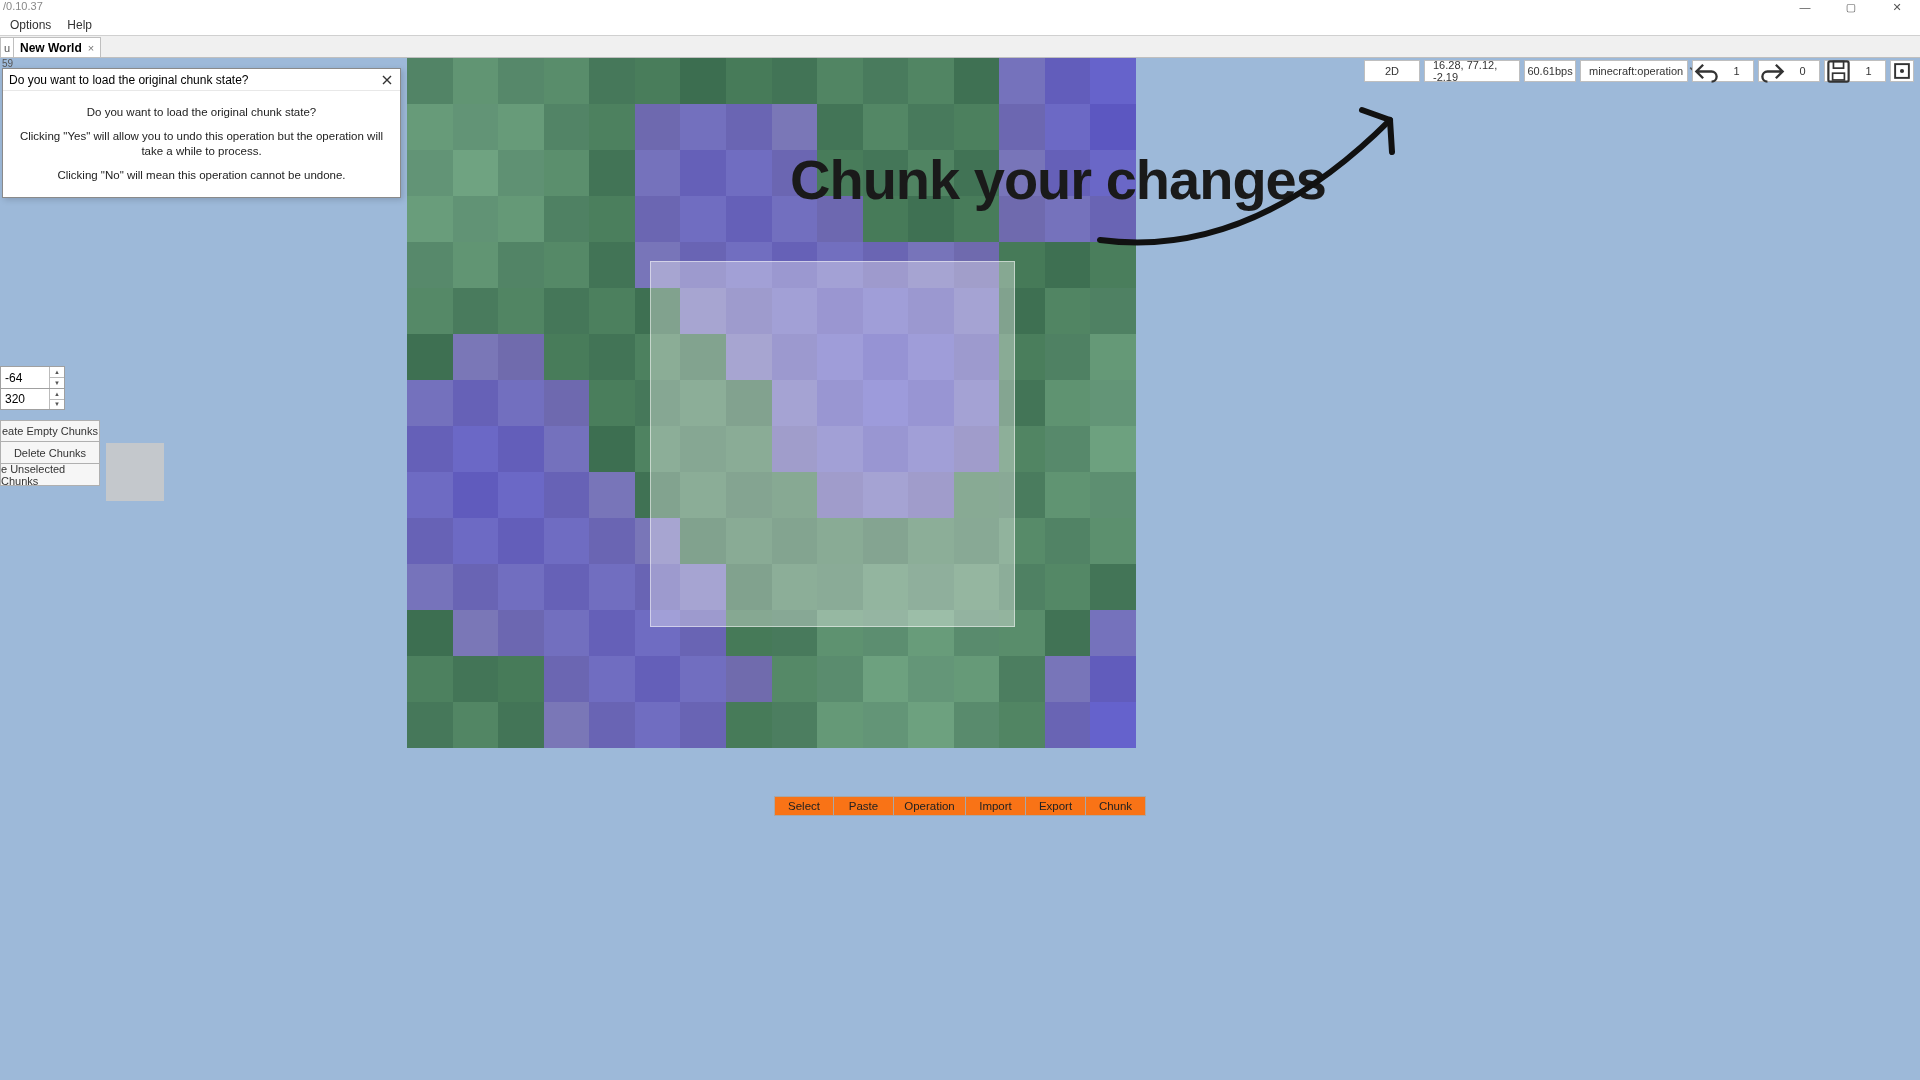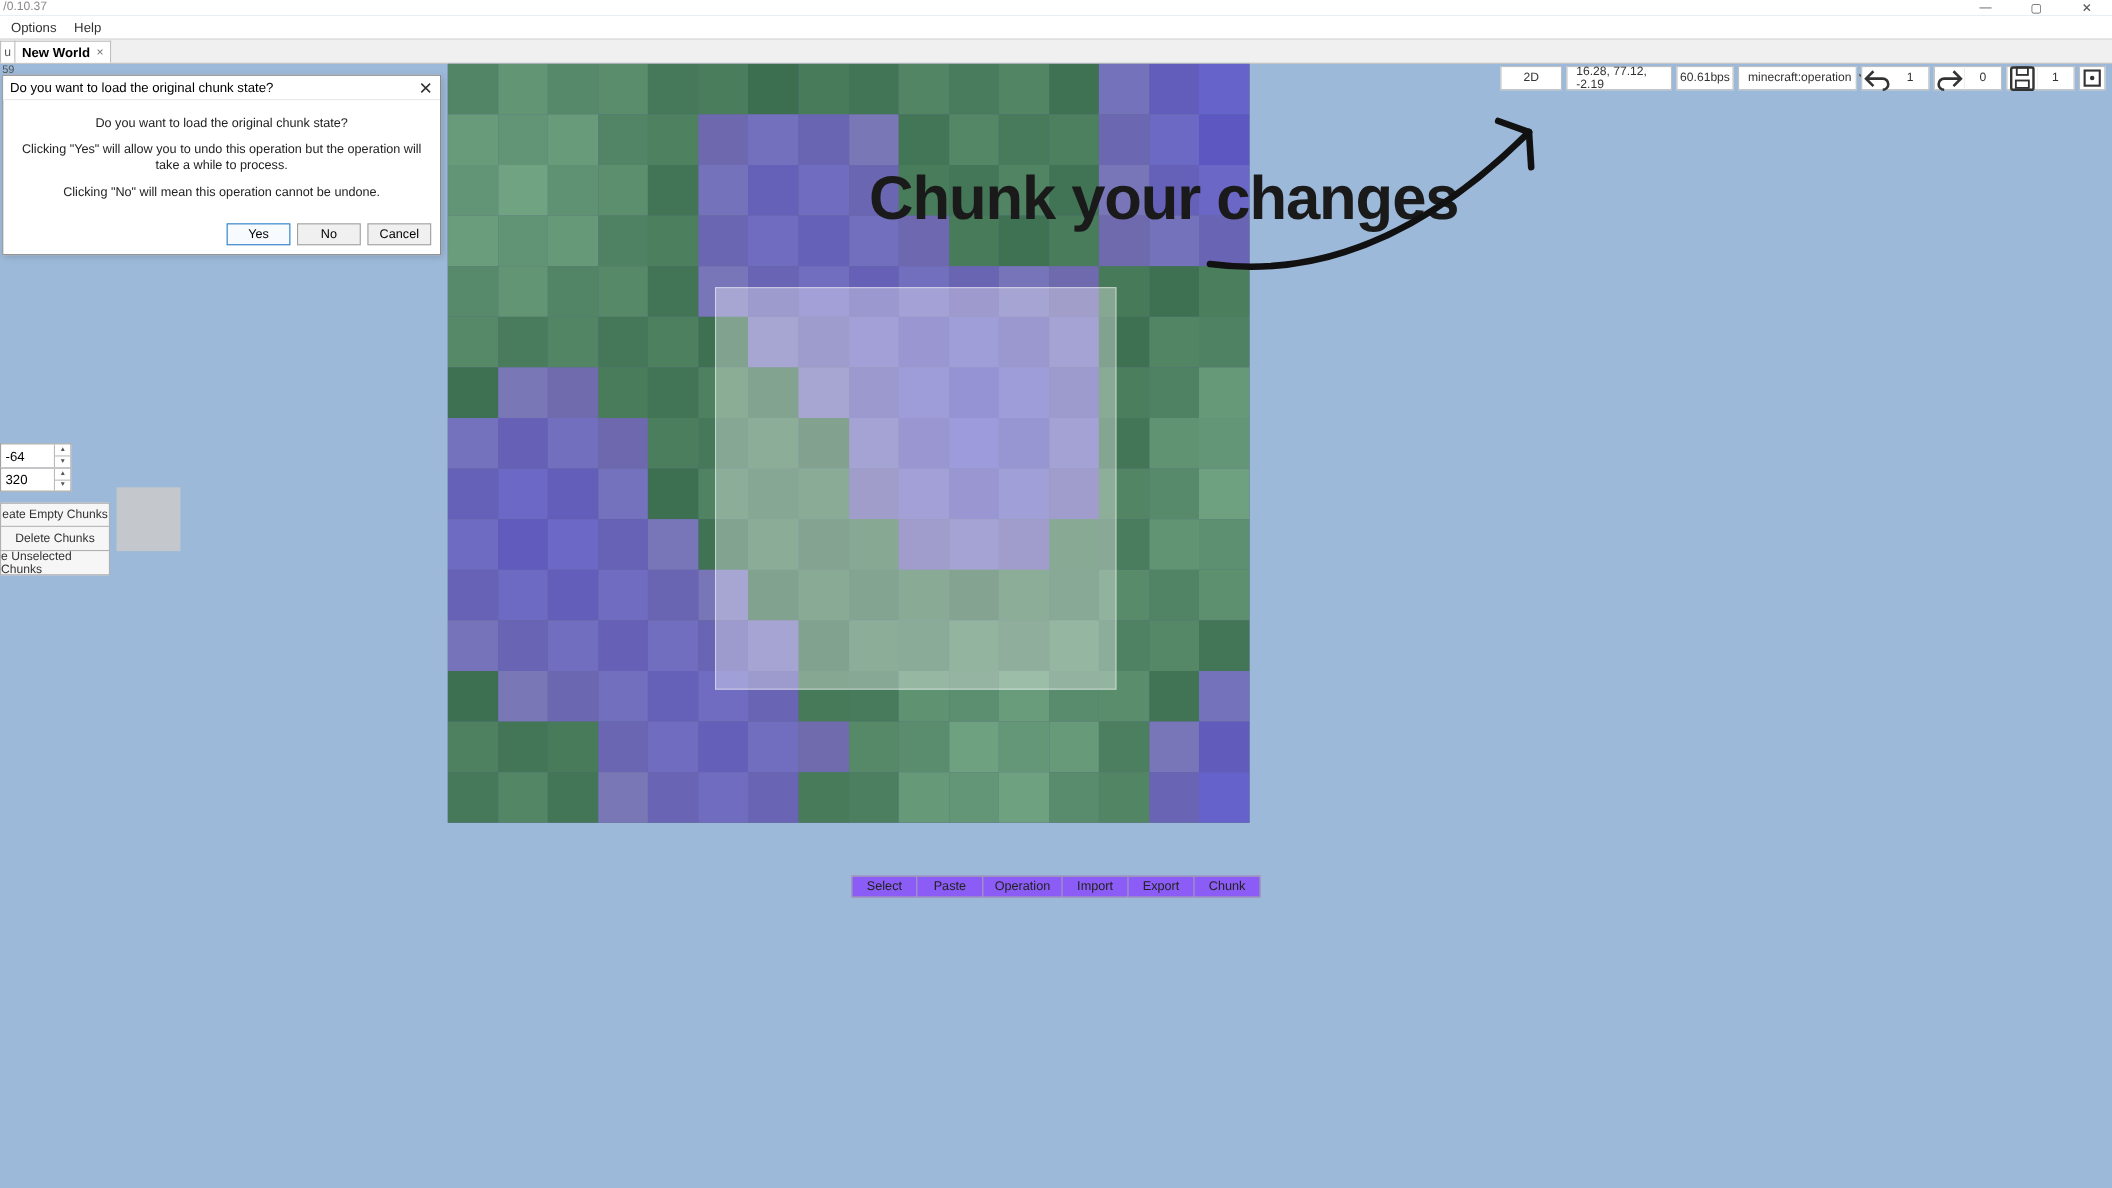--- a/index.html
+++ b/index.html
@@ -40,21 +40,21 @@
 .viewport { position:absolute; left:407px; top:58px; width:729px; height:690px; background:#5a6b8a; overflow:hidden; }
 .map-tiles { position:absolute; inset:0; display:grid; grid-template-columns:repeat(16,1fr); grid-template-rows:repeat(15,1fr); }
 .tile { width:100%; height:100%; }
 .sel-rect { position:absolute; left:243px; top:203px; width:365px; height:366px; background:rgba(255,255,255,0.35); border:1px solid rgba(255,255,255,0.5); }
 
 
 .annot-text { position:absolute; left:790px; top:147px; font-size:56px; font-weight:700; color:#1a1a1a; letter-spacing:-1px; }
 .annot-arrow { position:absolute; left:1090px; top:90px; }
 
 
-.left-panel { position:absolute; left:0; top:403px; width:100px; }
+.left-panel { position:absolute; left:0; top:366px; width:100px; }
 .num-input { width:65px; height:22px; background:#fff; border:1px solid #a0a0a0; display:flex; align-items:center; padding-left:4px; font-size:12px; position:relative; margin-bottom:0; }
 .num-input:first-of-type { border-bottom:none; }
 .spinner { position:absolute; right:0; top:0; width:15px; height:100%; border-left:1px solid #bbb; display:flex; flex-direction:column; }
 .spinner div { flex:1; display:flex; align-items:center; justify-content:center; font-size:6px; color:#555; border-bottom:1px solid #bbb; }
 .spinner div:last-child { border-bottom:none; }
 .panel-buttons { margin-top:10px; }
 .panel-btn { width:100px; height:22px; background:#f6f6f6; border:1px solid #b0b0b0; border-top:none; display:flex; align-items:center; justify-content:center; font-size:11px; color:#333; }
 .panel-btn:first-child { border-top:1px solid #b0b0b0; }
 .grey-square { position:absolute; left:106px; top:443px; width:58px; height:58px; background:#c4c8cc; }
 
@@ -63,21 +63,21 @@
 .dialog-title { height:22px; background:#fff; border-bottom:1px solid #e8e8e8; display:flex; align-items:center; justify-content:space-between; padding:0 4px 0 6px; font-size:12px; }
 .dialog-title .dlg-x { width:18px; height:18px; display:flex; align-items:center; justify-content:center; }
 .dialog-body { padding:6px 12px; font-size:11.5px; color:#222; text-align:center; }
 .dialog-body p { margin:8px 0; line-height:1.35; }
 .dialog-buttons { display:flex; justify-content:flex-end; gap:6px; padding:6px 8px 8px; }
 .dlg-btn { width:58px; height:20px; background:#f0f0f0; border:1px solid #a0a0a0; font-size:11.5px; display:flex; align-items:center; justify-content:center; }
 .dlg-btn.primary { border:1.5px solid #2a7cc7; background:#f7fbff; }
 
 
 .bottom-bar { position:absolute; left:50%; transform:translateX(-50%); bottom:264px; display:flex; }
-.bb-btn { width:60px; height:20px; background:#8b5cf6; border:1px solid #a8a8a8; border-left:none; font-size:11.5px; display:flex; align-items:center; justify-content:center; color:#222; }
+.bb-btn { width:60px; height:20px; background:#f97316; border:1px solid #a8a8a8; border-left:none; font-size:11.5px; display:flex; align-items:center; justify-content:center; color:#222; }
 .bb-btn:first-child { border-left:1px solid #a8a8a8; }
 .bb-btn.long { width:72px; }
 </style>
 </head>
 <body>
 
 <div class="titlebar">
   <span class="titlebar-text">/0.10.37</span>
   <div class="win-controls">
     <div>—</div>
@@ -428,25 +428,20 @@
       <svg width="12" height="12" viewBox="0 0 12 12">
           <path d="M2 2 L10 10 M10 2 L2 10" stroke="#333" stroke-width="1.4"></path>
         </svg>
     </div>
   </div>
   <div class="dialog-body">
     <p>Do you want to load the original chunk state?</p>
     <p>Clicking "Yes" will allow you to undo this operation but the operation will take a while to process.</p>
     <p>Clicking "No" will mean this operation cannot be undone.</p>
   </div>
-  <div class="dialog-buttons">
-    <div class="dlg-btn primary">Yes</div>
-    <div class="dlg-btn">No</div>
-    <div class="dlg-btn">Cancel</div>
-  </div>
 </div>
 
 <div class="bottom-bar">
   <div class="bb-btn">Select</div>
   <div class="bb-btn">Paste</div>
   <div class="bb-btn long">Operation</div>
   <div class="bb-btn">Import</div>
   <div class="bb-btn">Export</div>
   <div class="bb-btn">Chunk</div>
 </div>

